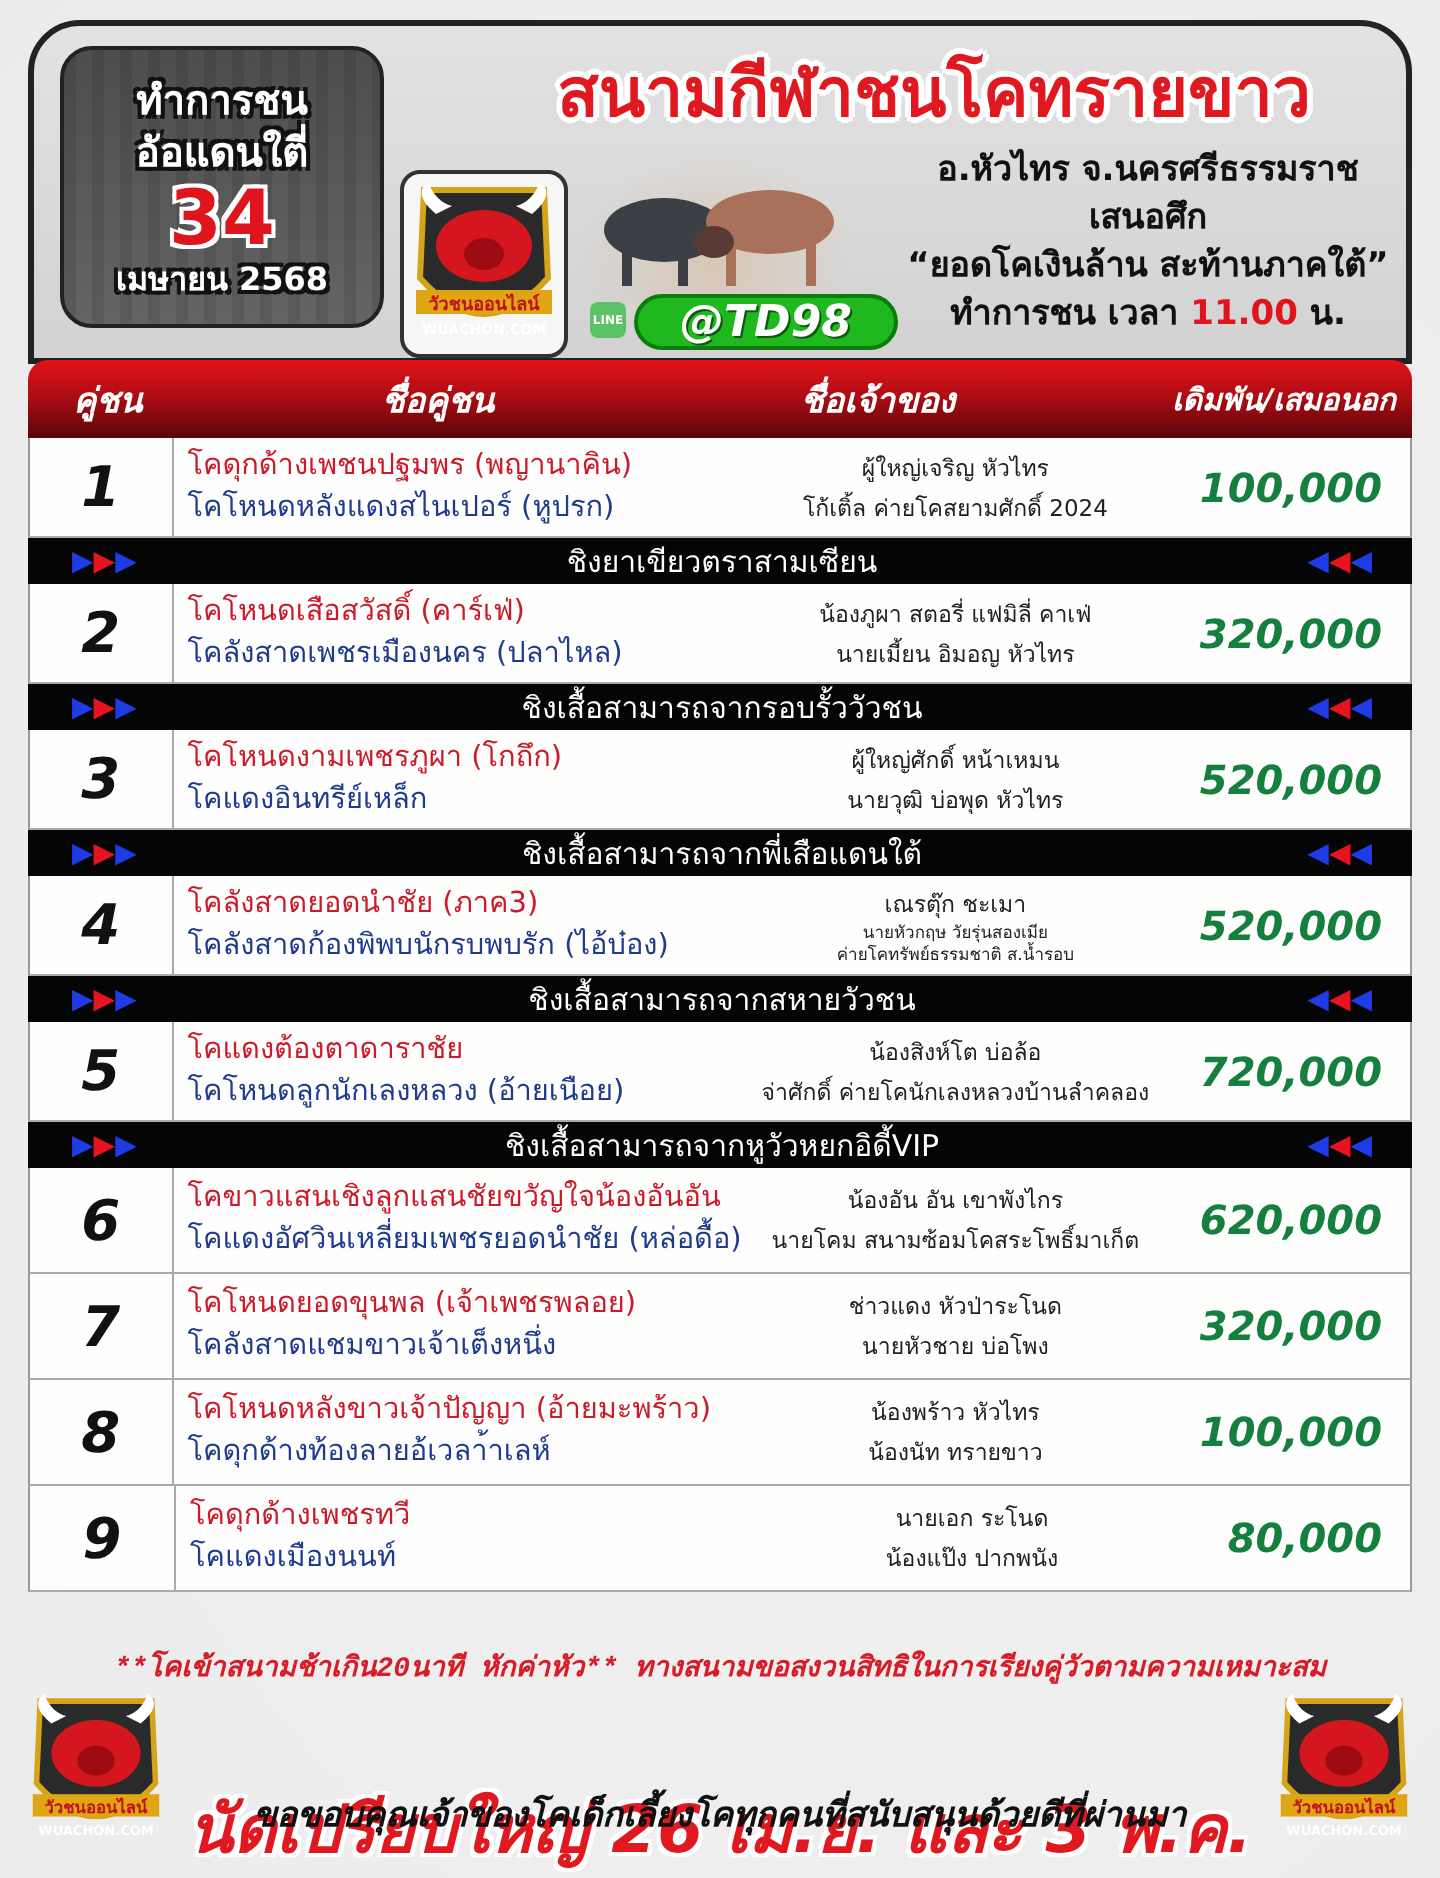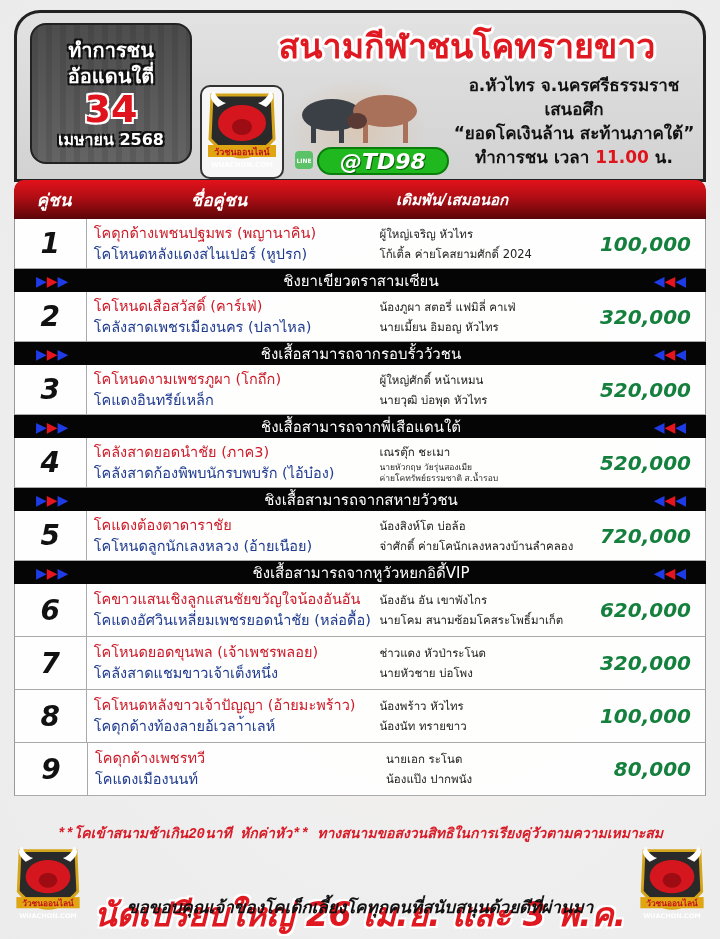--- a/index.html
+++ b/index.html
@@ -104,21 +104,21 @@
     border-right: 1px solid #aaa;
   }
   .row .names {
     width: 298px; padding-left: 7px; display: flex; flex-direction: column; justify-content: center;
     font-size: 14.5px; line-height: 21px;
   }
   .row .names .red { color: #cc1a28; }
   .row .names .blue { color: #1f3b8f; }
   .row .owners {
     width: 200px; display: flex; flex-direction: column; justify-content: center;
-    font-size: 11.5px; line-height: 20px; color: #222;
+    font-size: 11.5px; line-height: 20px; color: #222; align-items: center;
   }
   .row .owners .small { font-size: 8.5px; line-height: 11px; }
   .row .bet {
     flex: 1; display: flex; align-items: center; justify-content: flex-end; padding-right: 14px;
     font-size: 20px; font-weight: bold; font-style: italic; color: #15803d; margin-left: 24px;
   }
   .divider {
     height: 23px; background: #050505;
     display: flex; align-items: center; justify-content: space-between;
     padding: 0 20px 0 22px; color: #fff; font-size: 15px;
@@ -202,20 +202,21 @@
       <span class="time">11.00</span>
       <span>น.</span>
     </div>
   </div>
 </div>
 
 <div class="table">
   <div class="thead">
     <div class="c1">คู่ชน</div>
     <div class="c2">ชื่อคู่ชน</div>
+    <div class="c3">ชื่อเจ้าของ</div>
     <div class="c4">เดิมพัน/เสมอนอก</div>
   </div>
 
   <div class="row">
     <div class="num">1</div>
     <div class="names">
       <div class="red">โคดุกด้างเพชนปฐมพร (พญานาคิน)</div>
       <div class="blue">โคโหนดหลังแดงสไนเปอร์ (หูปรก)</div>
     </div>
     <div class="owners">

